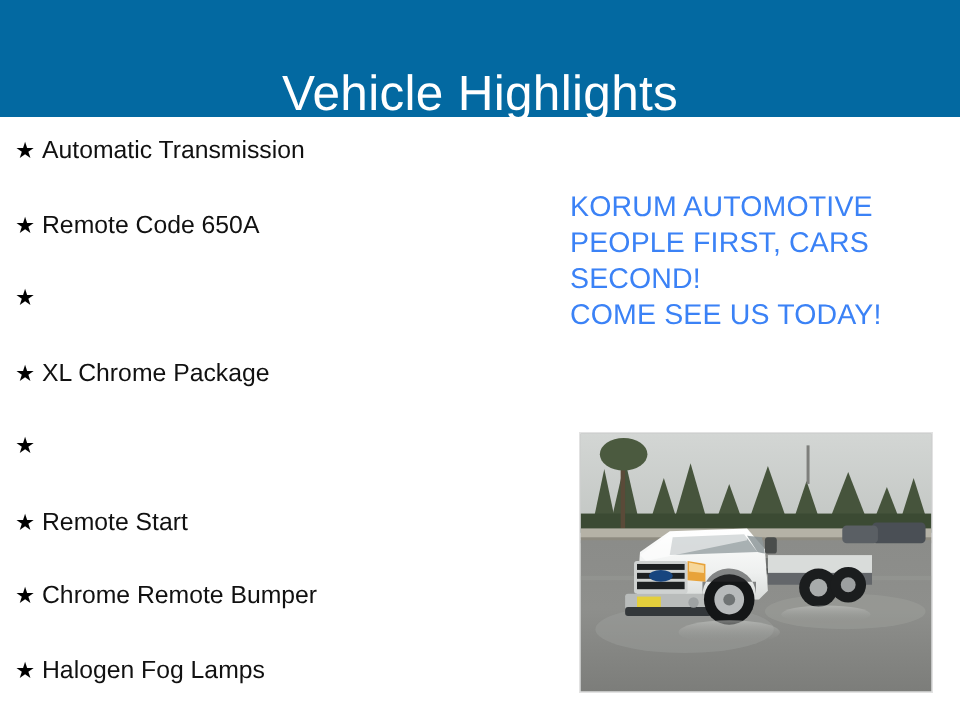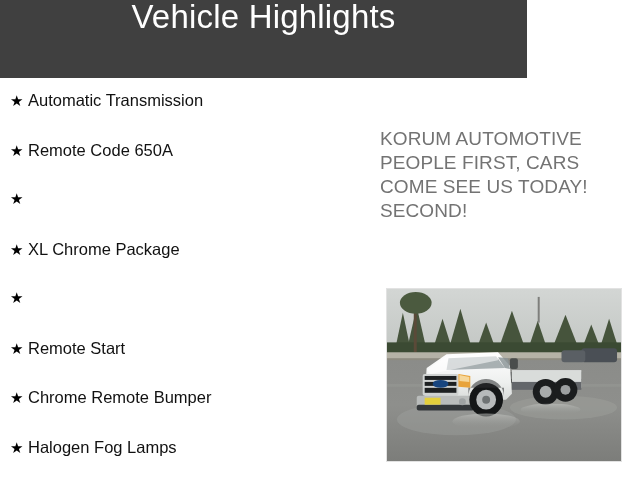--- a/index.html
+++ b/index.html
@@ -14,25 +14,25 @@
     font-family: "Liberation Sans", sans-serif;
     overflow: hidden;
     position: relative;
   }
 
   
   #header-bar {
     position: absolute;
     left: 0;
     top: 0;
-    width: 527px;
+    width: 640px;
     height: 78px;
-    background: #404040;
+    background: #0369a1;
     display: flex;
-    align-items: flex-start;
+    align-items: flex-end;
     justify-content: center;
   }
   #page-title {
     color: #ffffff;
     font-size: 33px;
     font-weight: 400;
     letter-spacing: 0.2px;
     line-height: 1;
     white-space: nowrap;
   }
@@ -85,21 +85,21 @@
   }
 
   
   #dealer-message {
     position: absolute;
     left: 380px;
     top: 49px;
     width: 250px;
     font-size: 19px;
     font-weight: 400;
-    color: #737373;
+    color: #3b82f6;
     line-height: 24px;
     letter-spacing: 0.1px;
   }
   #dealer-message .msg-line {
     display: block;
   }
 
   
   #vehicle-photo {
     position: absolute;
@@ -156,22 +156,22 @@
     </li>
     <li class="highlight-item">
       <span class="star-bullet">★</span>
       <span class="highlight-label">Halogen Fog Lamps</span>
     </li>
   </ul>
 
   <div id="dealer-message">
     <span class="msg-line">KORUM AUTOMOTIVE</span>
     <span class="msg-line">PEOPLE FIRST, CARS</span>
+    <span class="msg-line">SECOND!</span>
     <span class="msg-line">COME SEE US TODAY!</span>
-    <span class="msg-line">SECOND!</span>
   </div>
 
   <div id="vehicle-photo">
     <svg viewBox="0 0 236 174" preserveAspectRatio="none">
       <defs>
         <linearGradient id="skyGrad" x1="0" y1="0" x2="0" y2="1">
           <stop offset="0%" stop-color="#d3d6d4"></stop>
           <stop offset="100%" stop-color="#c2c6c3"></stop>
         </linearGradient>
         <linearGradient id="groundGrad" x1="0" y1="0" x2="0" y2="1">

